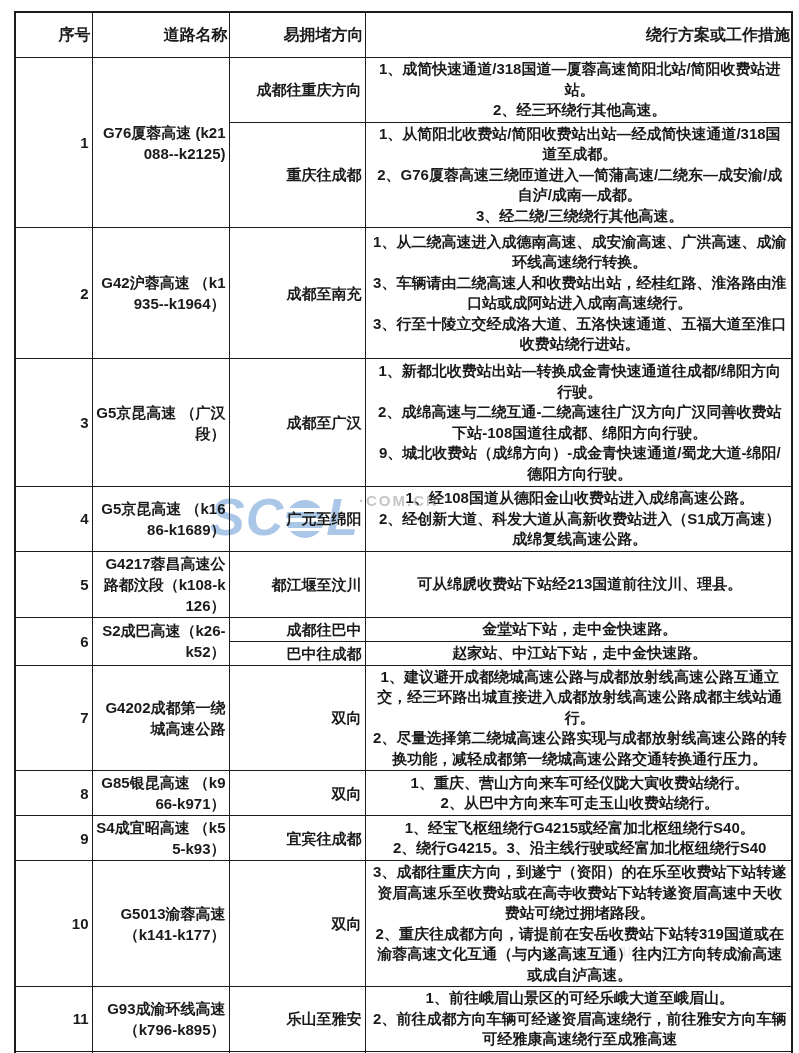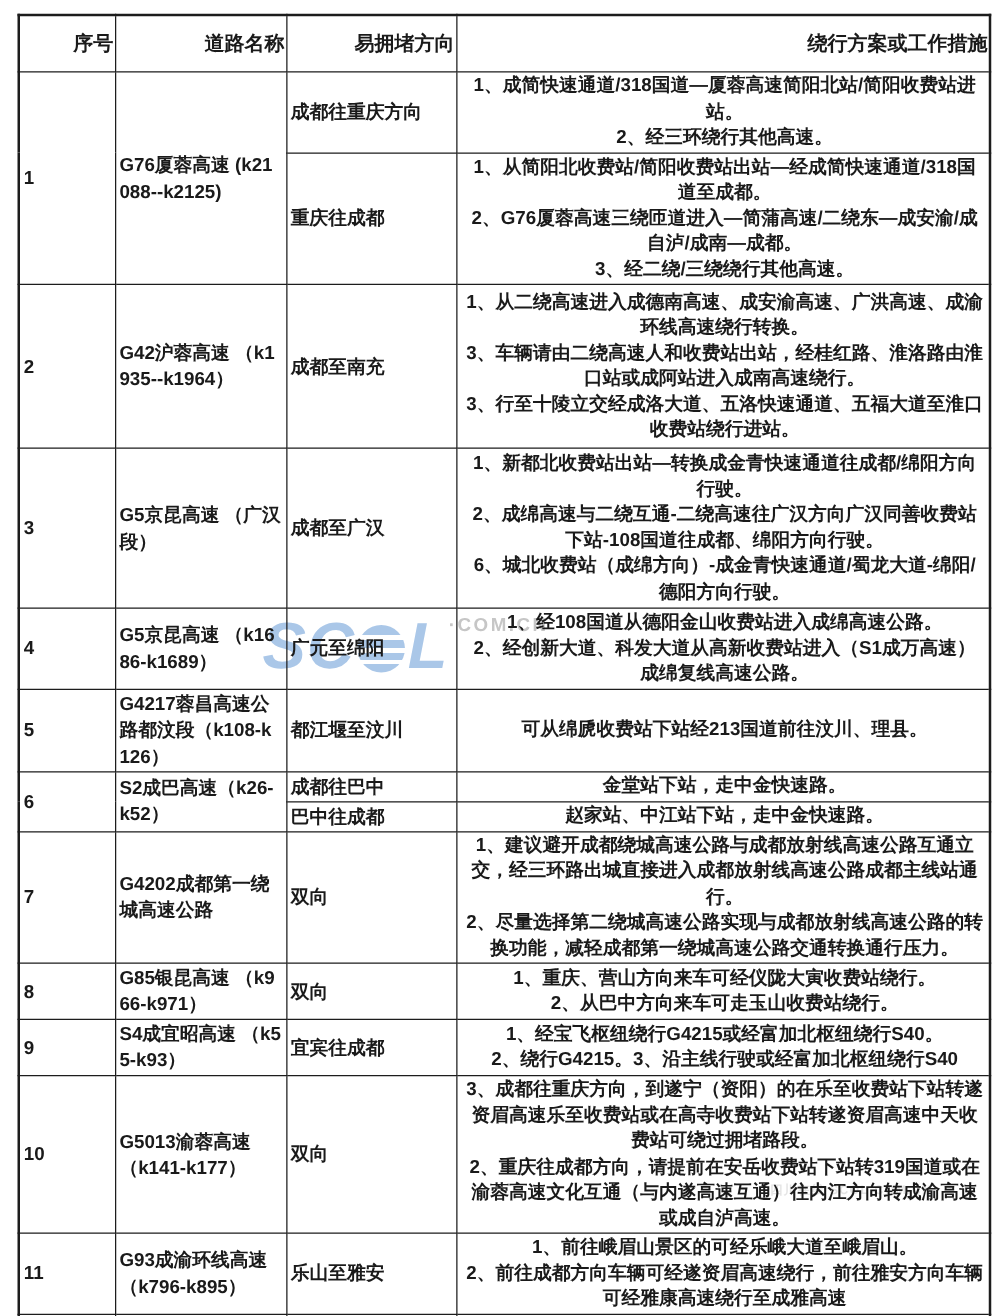--- a/index.html
+++ b/index.html
@@ -19,21 +19,21 @@
   .wm-faint{position:absolute;left:616px;top:945px;z-index:0;font-size:10px;font-weight:700;
     letter-spacing:1px;color:#b9b9b9;opacity:.38;pointer-events:none;white-space:nowrap;}
   
   table.traffic{
     position:absolute;left:14px;top:11px;z-index:1;
     width:777px;border-collapse:collapse;table-layout:fixed;
     border:2px solid #1c1c1c;background:transparent;
   }
   .traffic th,.traffic td{border:1px solid #1c1c1c;background:transparent;vertical-align:middle;}
   .traffic th{font-size:16px;font-weight:700;text-align:right;height:42px;}
-  td.c{ text-align:left;font-size:15px;font-weight:600;line-height:21px;padding:1px 3px;word-break:break-all;}
+  td.c{ text-align:right;font-size:15px;font-weight:600;line-height:21px;padding:1px 3px;word-break:break-all;}
   td.m{ font-size:15px;font-weight:600;padding:1px 4px 1px 7px;vertical-align:middle;}
   .mi{line-height:20.5px;word-break:break-all;text-align:center;}
   col.c1{width:77px;} col.c2{width:137px;} col.c3{width:136px;} col.c4{width:427px;}
 </style>
 </head>
 <body>
 
 <div class="watermark">
   <div class="wm-logo" style="color:#aac7e8;">
     <span>SC</span>
@@ -91,21 +91,21 @@
     </td>
   </tr>
 
   <tr style="height:128px;">
     <td class="c">3</td>
     <td class="c">G5京昆高速 （广汉段）</td>
     <td class="c">成都至广汉</td>
     <td class="m">
       <div class="mi">1、新都北收费站出站—转换成金青快速通道往成都/绵阳方向行驶。</div>
       <div class="mi">2、成绵高速与二绕互通-二绕高速往广汉方向广汉同善收费站下站-108国道往成都、绵阳方向行驶。</div>
-      <div class="mi">6、城北收费站（成绵方向）-成金青快速通道/蜀龙大道-绵阳/德阳方向行驶。</div>
+      <div class="mi">9、城北收费站（成绵方向）-成金青快速通道/蜀龙大道-绵阳/德阳方向行驶。</div>
     </td>
   </tr>
 
   <tr style="height:63px;">
     <td class="c">4</td>
     <td class="c">G5京昆高速 （k1686-k1689）</td>
     <td class="c">广元至绵阳</td>
     <td class="m">
       <div class="mi">1、经108国道从德阳金山收费站进入成绵高速公路。</div>
       <div class="mi">2、经创新大道、科发大道从高新收费站进入（S1成万高速）成绵复线高速公路。</div>

